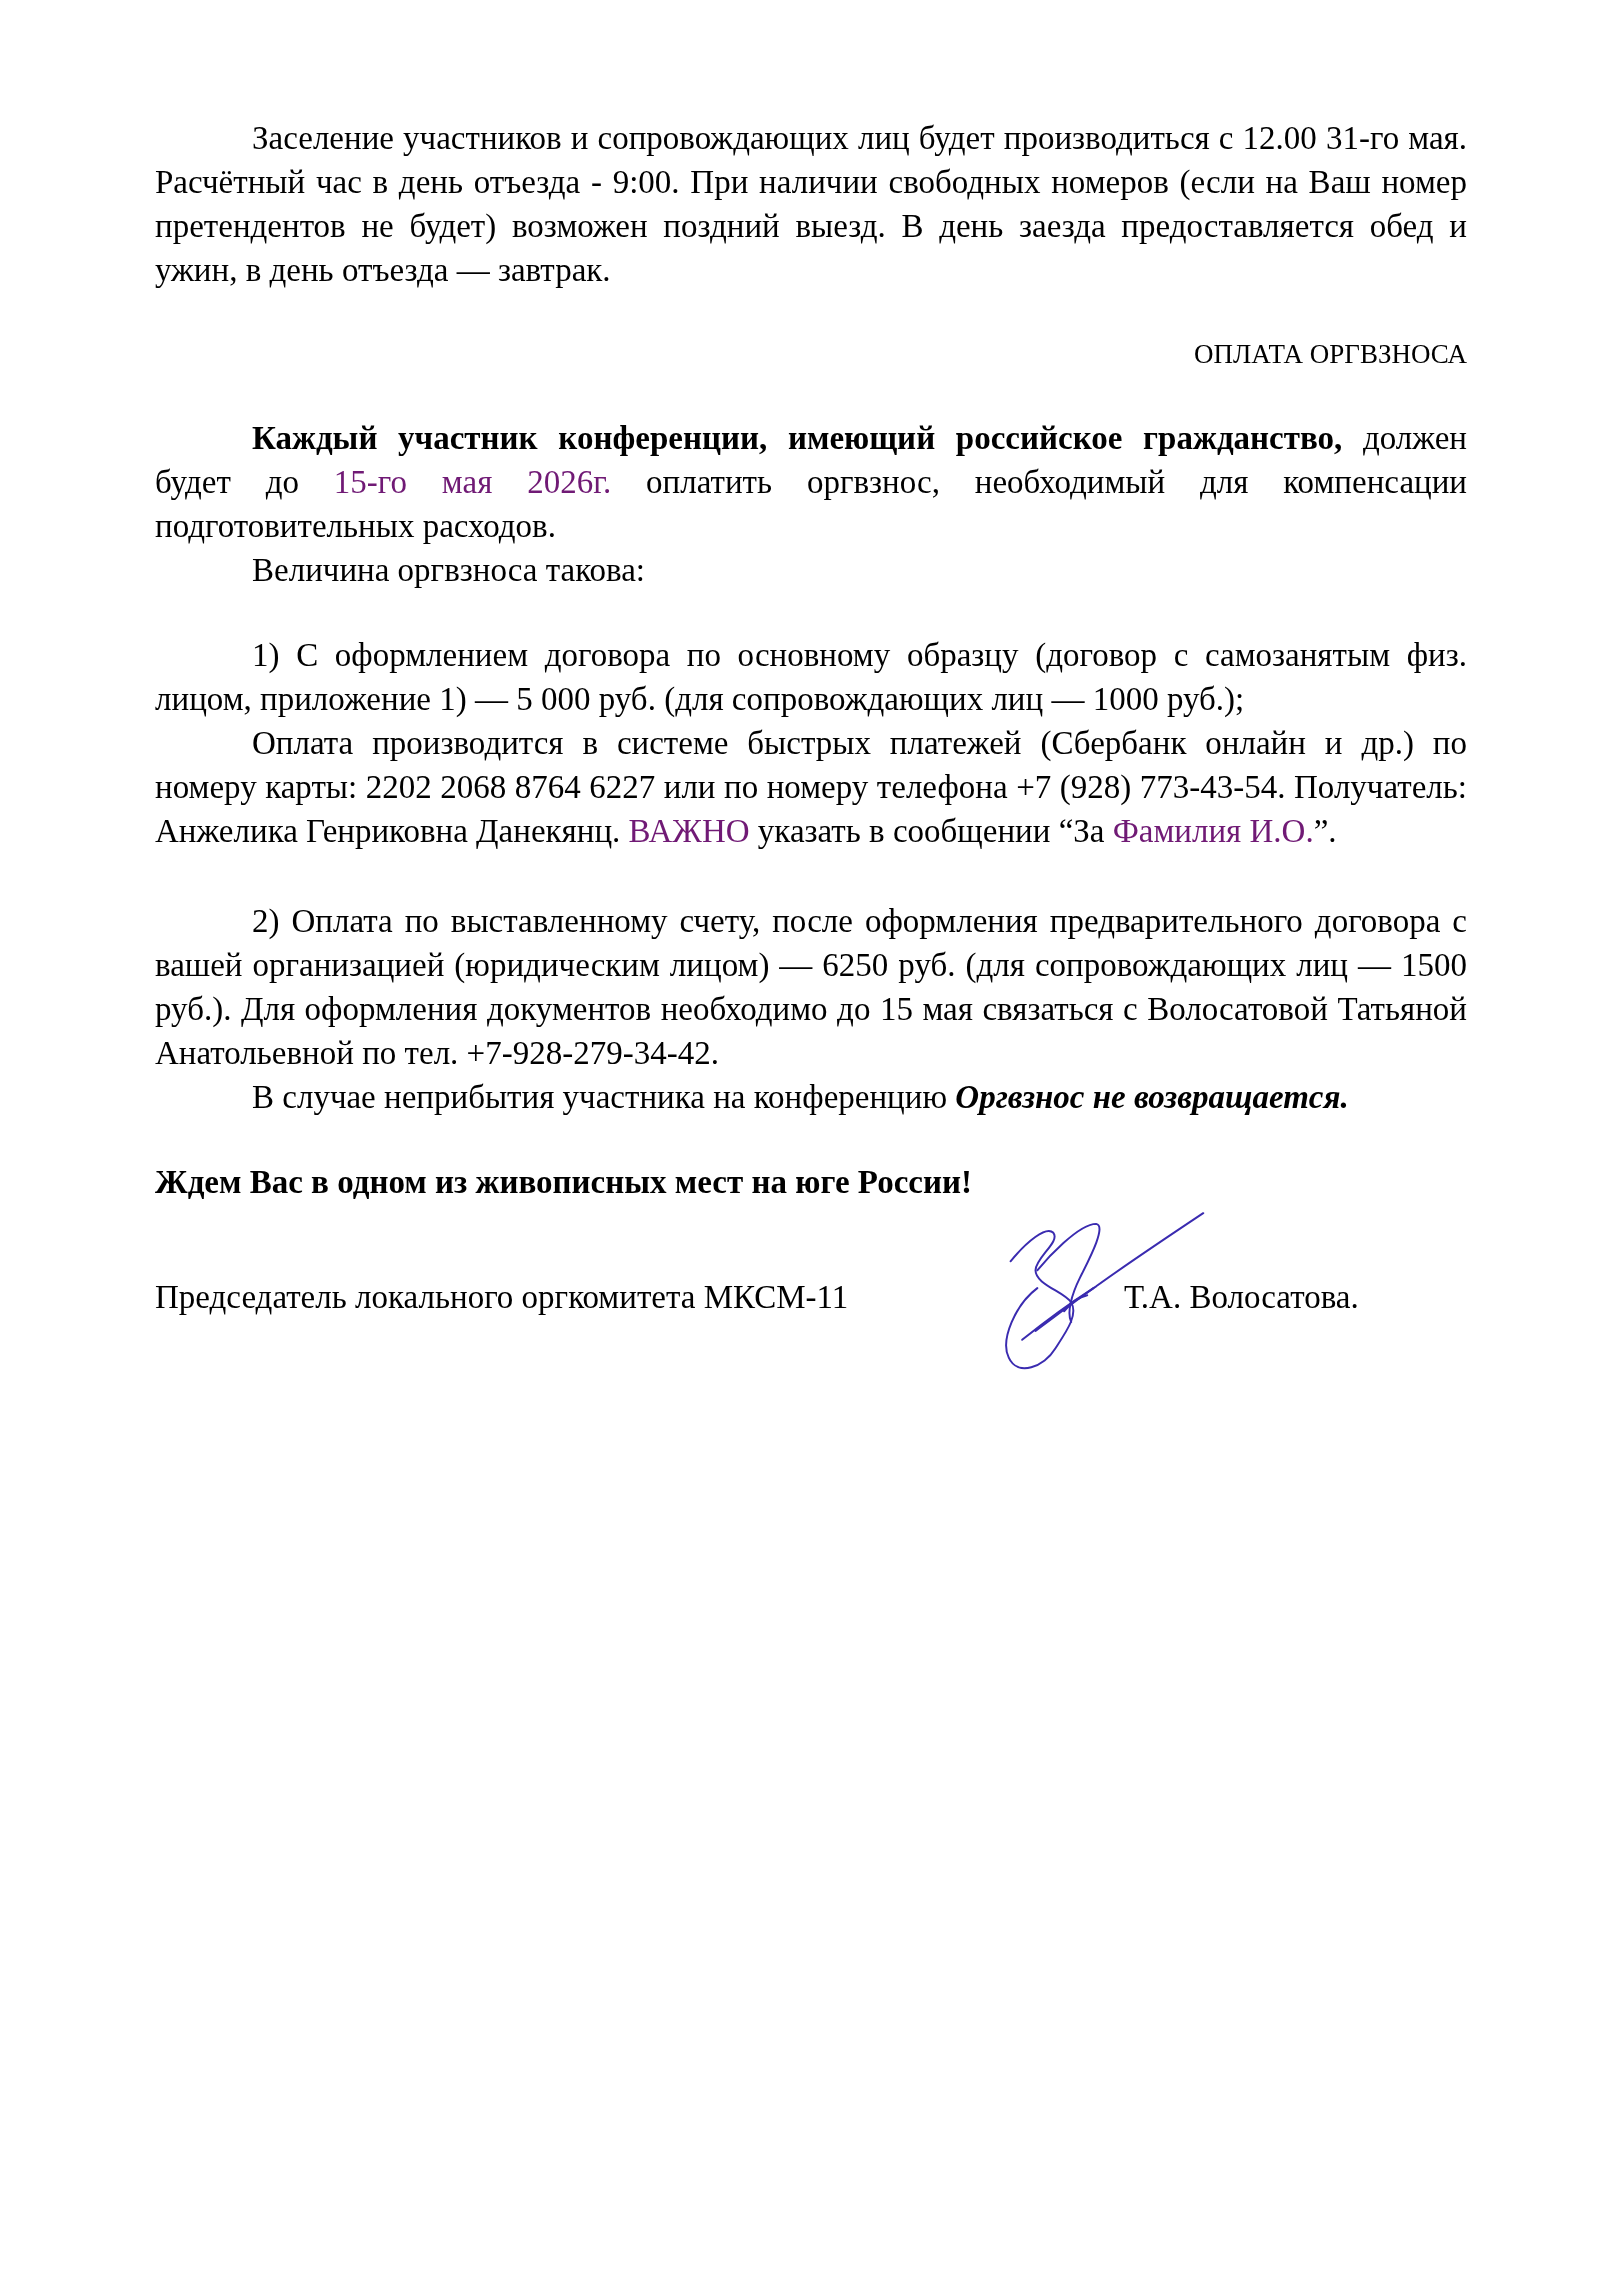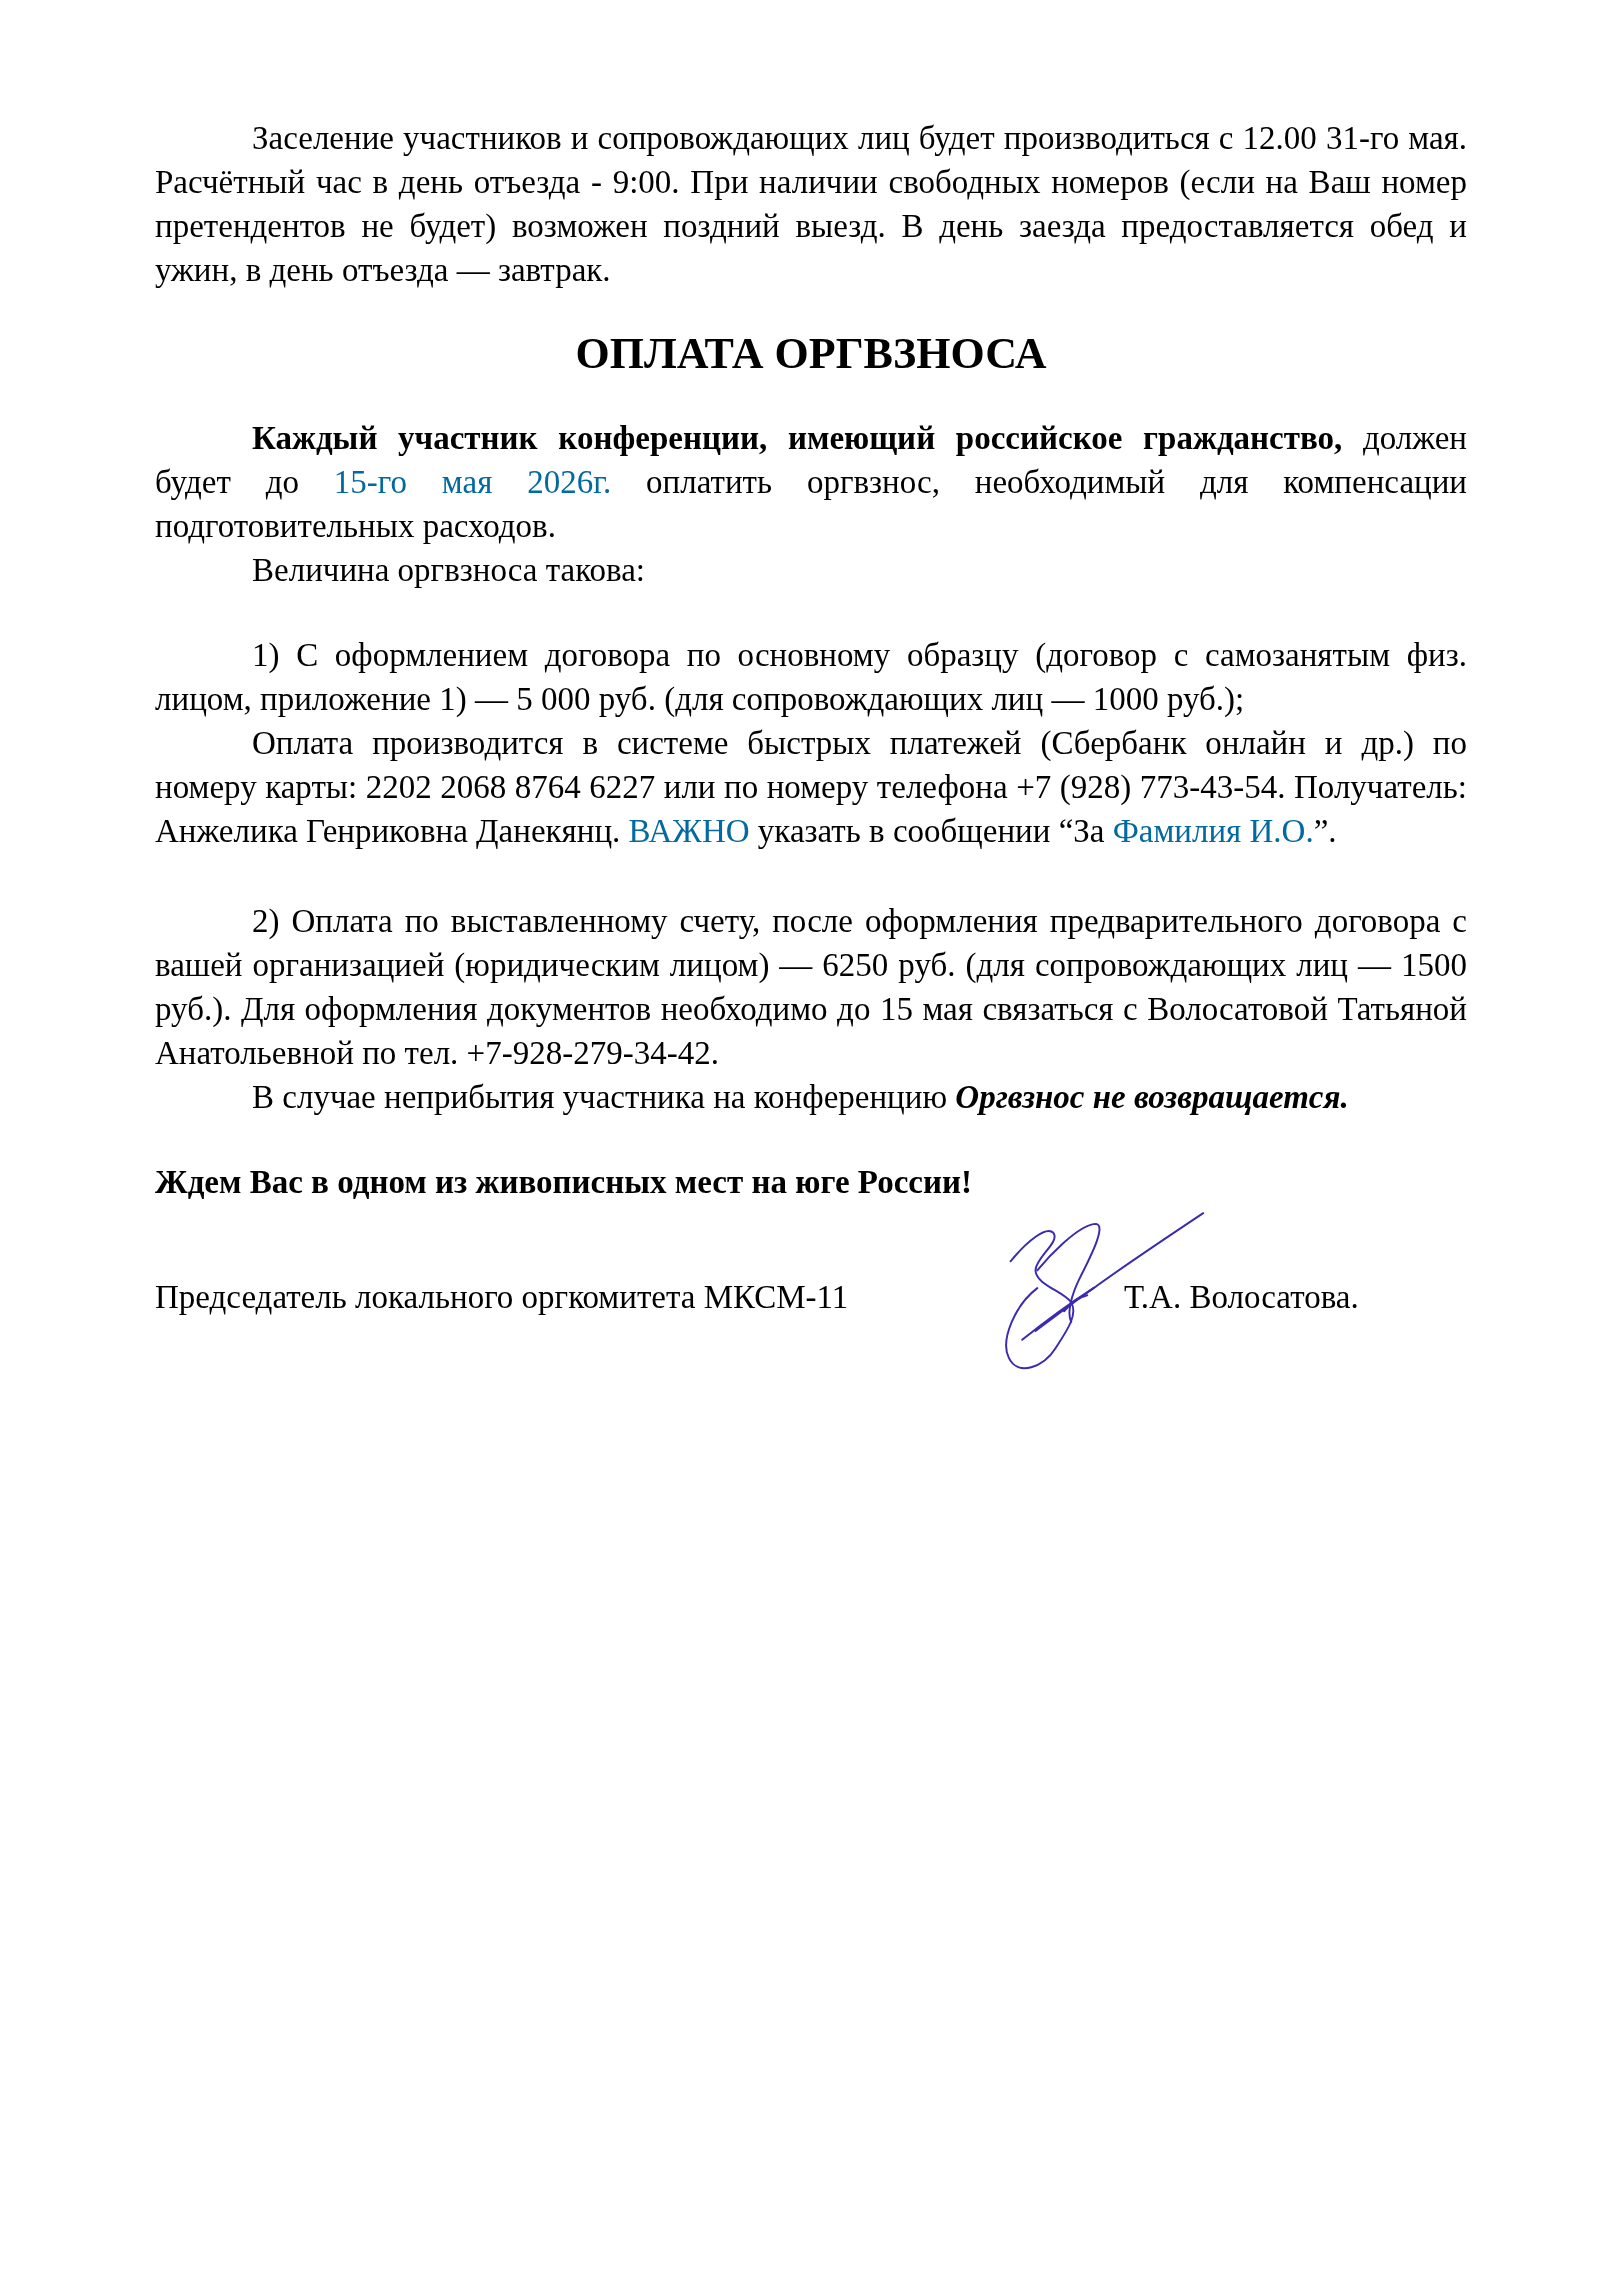--- a/index.html
+++ b/index.html
@@ -18,28 +18,28 @@
       width: 1312px;
       font-size: 33px;
       line-height: 44px;
       margin-top: 20px;
     }
     .para {
       margin: 0;
       text-align: justify;
       text-indent: 97px;
     }
-    .red { color: #0369a1; }
+    .red { color: #701a75; }
     .bold { font-weight: bold; }
     .bolditalic { font-weight: bold; font-style: italic; }
     .heading {
       margin: 0;
-      text-align: center;
-      font-weight: bold;
-      font-size: 44px;
+      text-align: right;
+      font-weight: normal;
+      font-size: 27px;
     }
     .gap-heading-top { height: 40px; }
     .gap-heading-bottom { height: 40px; }
     .gap-small { height: 41px; }
     .gap-item2 { height: 46px; }
     .gap-closing { height: 41px; }
     .closing {
       margin: 0;
       font-weight: bold;
       padding-left: 0;

